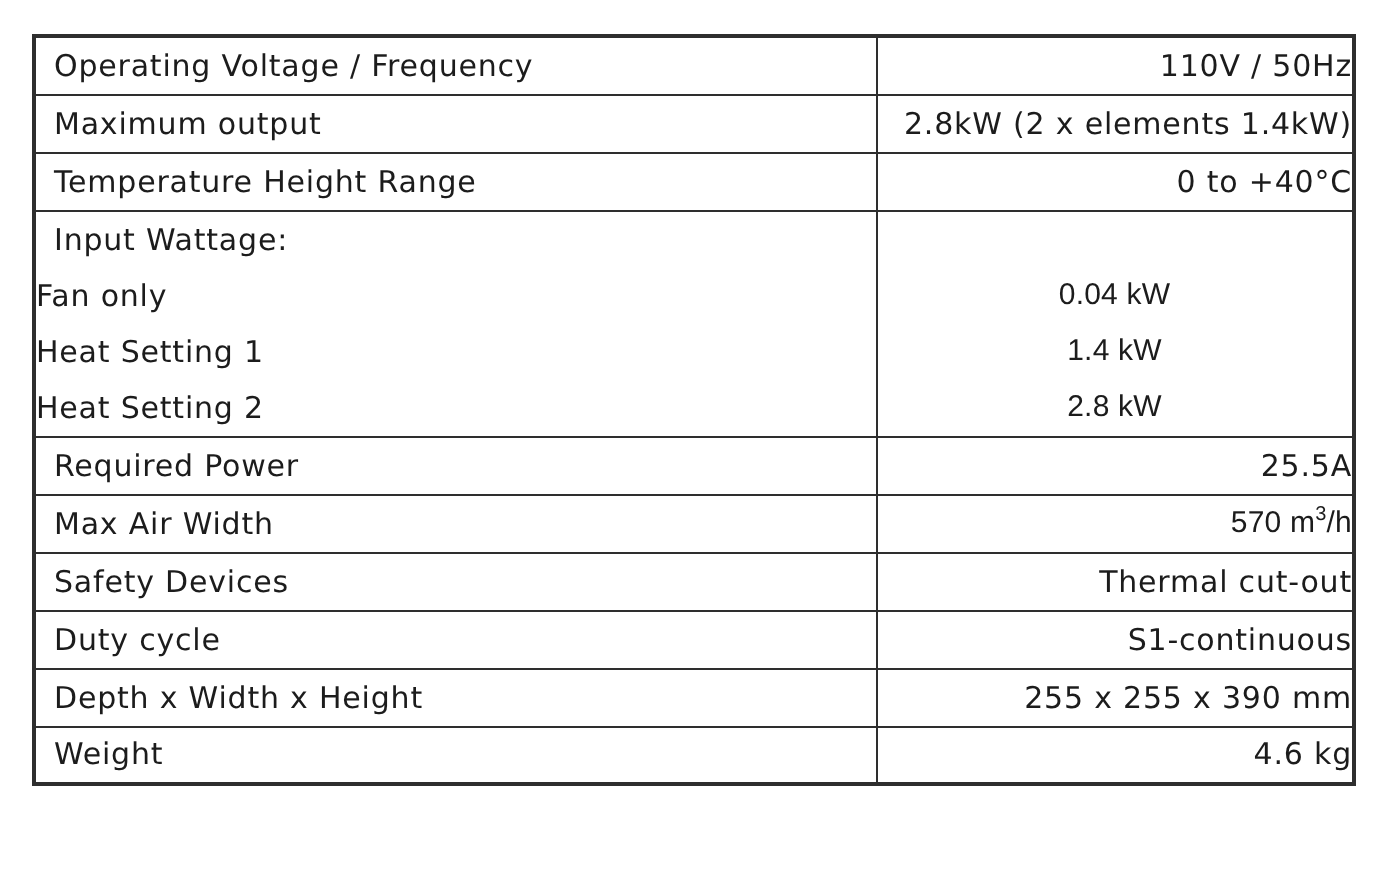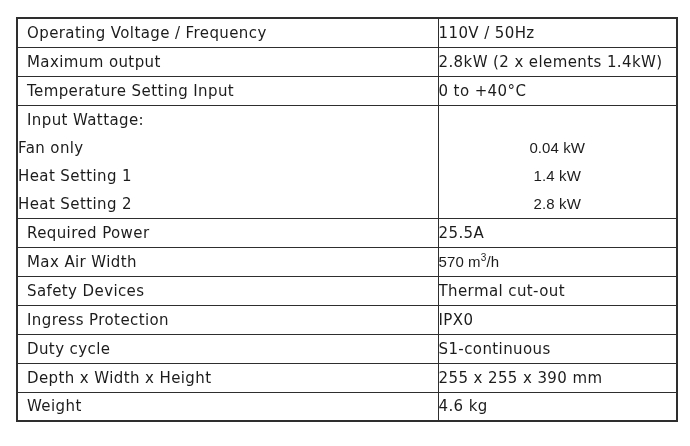--- a/index.html
+++ b/index.html
@@ -33,21 +33,21 @@
     vertical-align: middle;
     overflow: hidden;
     white-space: nowrap;
   }
   table.spec-table { border: 2px solid #2e2e2e; }
   col.c-label { width: 421px; }
   col.c-value { width: 239px; }
   tr.spec-row { height: 29px; }
   tr.group-row { height: 113px; }
   td.label-cell { text-align: left; padding-left: 9px; }
-  td.value-cell { text-align: left; }
+  td.value-cell { text-align: right; }
   td.group-cell { vertical-align: top; padding: 0; margin-left: 46px; }
   .group-line {
     height: 28px;
     display: flex;
     align-items: center;
   }
   .group-title-line { padding-left: 9px; }
   .sub-label-line { }
   .sub-value-line { justify-content: center; }
   .arial-val {
@@ -72,21 +72,21 @@
     <tbody>
       <tr class="spec-row">
         <td class="label-cell">Operating Voltage / Frequency</td>
         <td class="value-cell">110V / 50Hz</td>
       </tr>
       <tr class="spec-row">
         <td class="label-cell">Maximum output</td>
         <td class="value-cell">2.8kW (2 x elements 1.4kW)</td>
       </tr>
       <tr class="spec-row">
-        <td class="label-cell">Temperature Setting Input</td>
+        <td class="label-cell">Temperature Height Range</td>
         <td class="value-cell">0 to +40°C</td>
       </tr>
       <tr class="group-row">
         <td class="group-cell">
           <div class="group-line group-title-line">Input Wattage:</div>
           <div class="group-line sub-label-line">Fan only</div>
           <div class="group-line sub-label-line">Heat Setting 1</div>
           <div class="group-line sub-label-line">Heat Setting 2</div>
         </td>
         <td class="group-cell">
@@ -102,24 +102,20 @@
       </tr>
       <tr class="spec-row">
         <td class="label-cell">Max Air Width</td>
         <td class="value-cell arial-val"><span>570 m</span><sup class="cube">3</sup><span>/h</span></td>
       </tr>
       <tr class="spec-row">
         <td class="label-cell">Safety Devices</td>
         <td class="value-cell">Thermal cut-out</td>
       </tr>
       <tr class="spec-row">
-        <td class="label-cell">Ingress Protection</td>
-        <td class="value-cell">IPX0</td>
-      </tr>
-      <tr class="spec-row">
         <td class="label-cell">Duty cycle</td>
         <td class="value-cell">S1-continuous</td>
       </tr>
       <tr class="spec-row">
         <td class="label-cell">Depth x Width x Height</td>
         <td class="value-cell">255 x 255 x 390 mm</td>
       </tr>
       <tr class="spec-row">
         <td class="label-cell">Weight</td>
         <td class="value-cell">4.6 kg</td>

